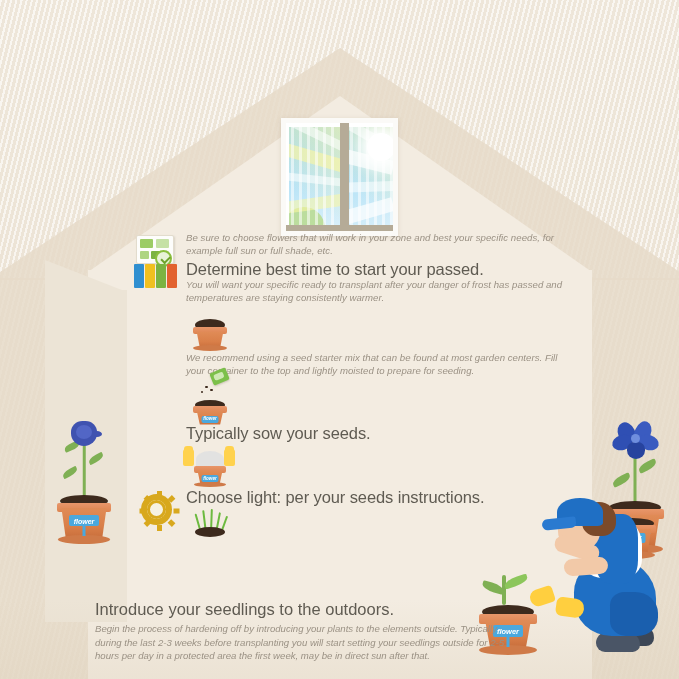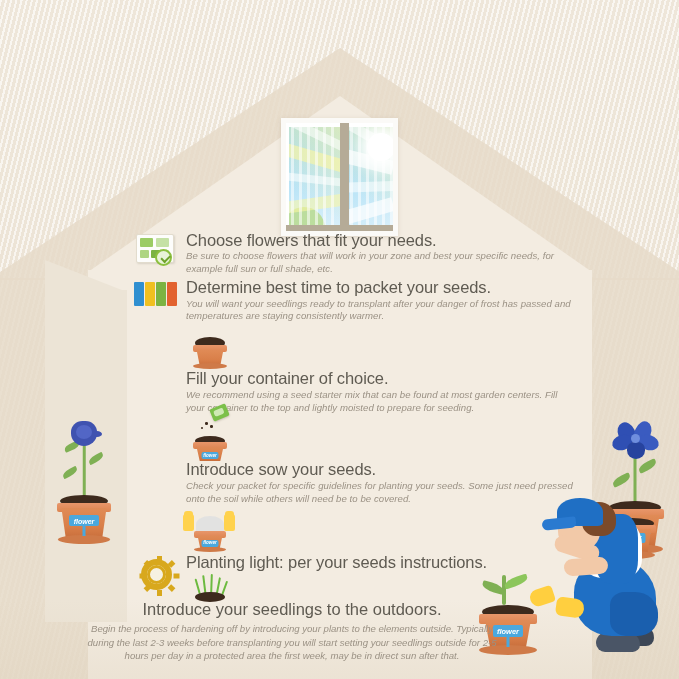--- a/index.html
+++ b/index.html
@@ -92,21 +92,21 @@
     margin:0;font-size:16.5px;font-weight:normal;color:#5f5b52;
     line-height:1.12;letter-spacing:-.1px;
   }
   .step p{
     margin:1px 0 2px 0;font-size:9.6px;line-height:1.34;color:#9a9184;
     font-style:italic;letter-spacing:.05px;
   }
   .stepicon{position:absolute;left:0;top:0;width:48px;height:44px;}
 
   
-  .outro{position:absolute;left:87px;top:600px;width:410px;text-align:center;z-index:30;}
+  .outro{position:absolute;left:95px;top:600px;width:410px;z-index:30;}
   .outro h3{margin:0;font-size:16.5px;font-weight:normal;color:#5f5b52;}
   .outro p{margin:3px 0 0 0;font-size:9.6px;line-height:1.42;color:#9a9184;font-style:italic;}
 
   
   .potart{position:relative;}
   .saucer{position:absolute;left:50%;transform:translateX(-50%);
     background:#cf7a48;border-radius:50%;}
   .potbody{position:absolute;left:50%;transform:translateX(-50%);
     background:linear-gradient(180deg,#e08b56 0%,#d97f49 60%,#c96f3c 100%);}
   .potrim{position:absolute;left:50%;transform:translateX(-50%);
@@ -300,63 +300,60 @@
       <div class="stepicon">
         <div class="catalog">
           <i style="left:3px;top:3px;width:13px;height:9px;background:#9ccc65;"></i>
           <i style="left:19px;top:3px;width:13px;height:9px;background:#c5e1a5;"></i>
           <i style="left:3px;top:15px;width:9px;height:8px;background:#aed581;"></i>
           <i style="left:14px;top:15px;width:9px;height:8px;background:#7cb342;"></i>
           <i style="left:25px;top:15px;width:7px;height:8px;background:#c5e1a5;"></i>
         </div>
         <div class="checkbadge"></div>
       </div>
-      <h3>Choose flowers that fit your needs.</h3>
       <p>Be sure to choose flowers that will work in your zone and best your specific needs, for example full sun or full shade, etc.</p>
     </div>
 
     <div class="step">
       <div class="stepicon">
         <div class="packets">
           <span style="left:0px;background:#2f8fd0;"></span>
           <span style="left:11px;background:#f0c020;"></span>
           <span style="left:22px;background:#7cb342;"></span>
           <span style="left:33px;background:#e2622f;"></span>
         </div>
       </div>
-      <h3>Determine best time to packet your seeds.</h3>
-      <p>You will want your seedlings ready to transplant after your danger of frost has passed and temperatures are staying consistently warmer.</p>
+      <h3>Determine best time to start your passed.</h3>
+      <p>You will want your specific ready to transplant after your danger of frost has passed and temperatures are staying consistently warmer.</p>
     </div>
 
     <div class="step">
       <div class="stepicon potart">
         <div class="soil" style="bottom:20px;width:30px;height:12px;"></div>
         <div class="potrim" style="bottom:17px;width:34px;height:7px;"></div>
         <div class="potbody" style="bottom:3px;width:29px;height:16px;clip-path:polygon(4% 0,96% 0,85% 100%,15% 100%);"></div>
         <div class="saucer" style="bottom:0;width:34px;height:6px;"></div>
       </div>
-      <h3>Fill your container of choice.</h3>
       <p>We recommend using a seed starter mix that can be found at most garden centers. Fill your container to the top and lightly moisted to prepare for seeding.</p>
     </div>
 
     <div class="step">
       <div class="stepicon potart">
         <div style="position:absolute;left:25px;top:-10px;width:17px;height:13px;background:#7cc04a;border-radius:2px;transform:rotate(-22deg);box-shadow:0 1px 2px rgba(90,80,60,.25);">
           <div style="position:absolute;left:3px;top:3px;width:10px;height:6px;background:#cfe9b4;border-radius:2px;"></div>
         </div>
         <div style="position:absolute;left:19px;top:6px;width:2.5px;height:2.5px;background:#3d2a1d;border-radius:50%;"></div>
         <div style="position:absolute;left:24px;top:9px;width:2.5px;height:2.5px;background:#3d2a1d;border-radius:50%;"></div>
         <div style="position:absolute;left:15px;top:11px;width:2px;height:2px;background:#3d2a1d;border-radius:50%;"></div>
         <div class="soil" style="bottom:14px;width:30px;height:10px;"></div>
         <div class="potrim" style="bottom:11px;width:34px;height:7px;"></div>
         <div class="potbody" style="bottom:-1px;width:29px;height:14px;clip-path:polygon(4% 0,96% 0,85% 100%,15% 100%);"></div>
         <div class="tag" style="bottom:1px;width:17px;height:7px;font-size:4.6px;padding-top:1.5px;box-sizing:border-box;">flower</div>
       </div>
-      <h3>Introduce sow your seeds.</h3>
-      <p>Check your packet for specific guidelines for planting your seeds.  Some just need pressed onto the soil while others will need be to be covered.</p>
+      <h3>Typically sow your seeds.</h3>
     </div>
 
     <div class="step">
       <div class="stepicon potart">
         <div class="glove" style="left:-3px;"></div>
         <div class="glove" style="right:-1px;"></div>
         <div class="bag" style="bottom:19px;width:28px;height:17px;"></div>
         <div class="potrim" style="bottom:14px;width:32px;height:7px;"></div>
         <div class="potbody" style="bottom:2px;width:27px;height:14px;clip-path:polygon(4% 0,96% 0,85% 100%,15% 100%);"></div>
         <div class="saucer" style="bottom:0;width:32px;height:5px;"></div>
@@ -370,21 +367,21 @@
           <div class="sunspike" style="transform:rotate(0deg);"></div>
           <div class="sunspike" style="transform:rotate(45deg);"></div>
           <div class="sunspike" style="transform:rotate(90deg);"></div>
           <div class="sunspike" style="transform:rotate(135deg);"></div>
           <div class="sunspike" style="transform:rotate(180deg);"></div>
           <div class="sunspike" style="transform:rotate(225deg);"></div>
           <div class="sunspike" style="transform:rotate(270deg);"></div>
           <div class="sunspike" style="transform:rotate(315deg);"></div>
         </div>
       </div>
-      <h3>Planting light: per your seeds instructions.</h3>
+      <h3>Choose light: per your seeds instructions.</h3>
     </div>
 
     <div class="step">
       <div class="stepicon potart" style="height:48px;">
         <div class="blade" style="left:14px;bottom:22px;height:20px;transform:rotate(-16deg);"></div>
         <div class="blade" style="left:19px;bottom:22px;height:23px;transform:rotate(-7deg);"></div>
         <div class="blade" style="left:24px;bottom:22px;height:24px;transform:rotate(2deg);"></div>
         <div class="blade" style="left:29px;bottom:22px;height:21px;transform:rotate(11deg);"></div>
         <div class="blade" style="left:34px;bottom:22px;height:18px;transform:rotate(20deg);"></div>
         <div class="soil" style="bottom:18px;width:30px;height:10px;"></div>

